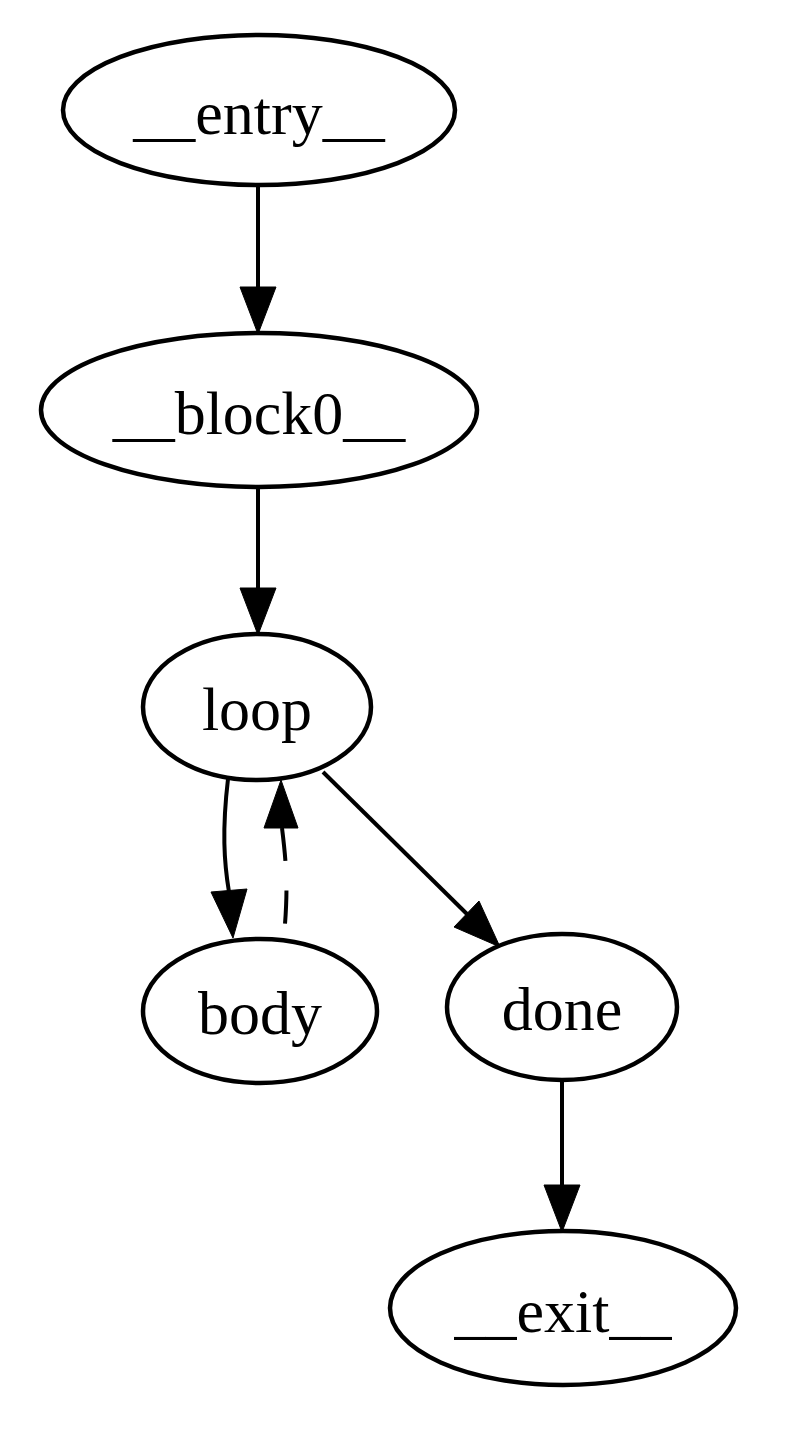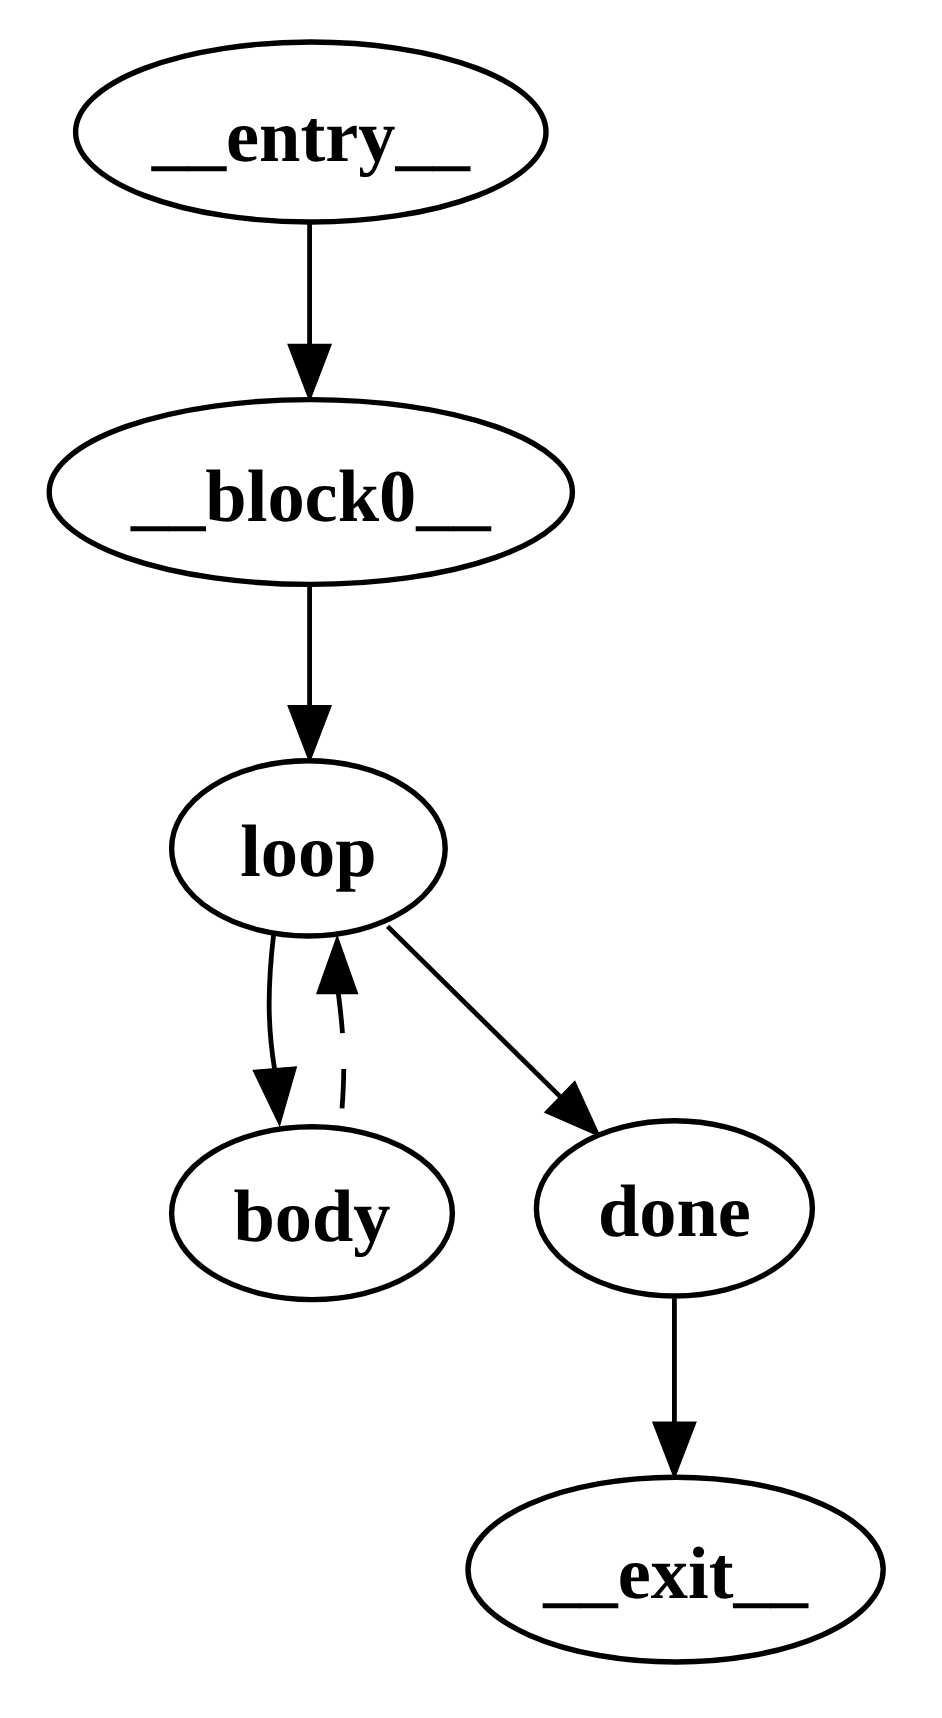--- a/index.html
+++ b/index.html
@@ -6,21 +6,20 @@
     margin: 0;
     padding: 0;
     background: var(--bg, #ffffff);
   }
   .canvas {
     position: relative;
     width: 785px;
     height: 1432px;
     background: var(--bg, #ffffff);
     overflow: hidden;
-    font-weight: bold;
   }
   svg.graph {
     display: block;
     width: 785px;
     height: 1432px;
   }
   .node-shape {
     fill: var(--node-fill, #ffffff);
     stroke: var(--stroke, #000000);
     stroke-width: 4.5;

